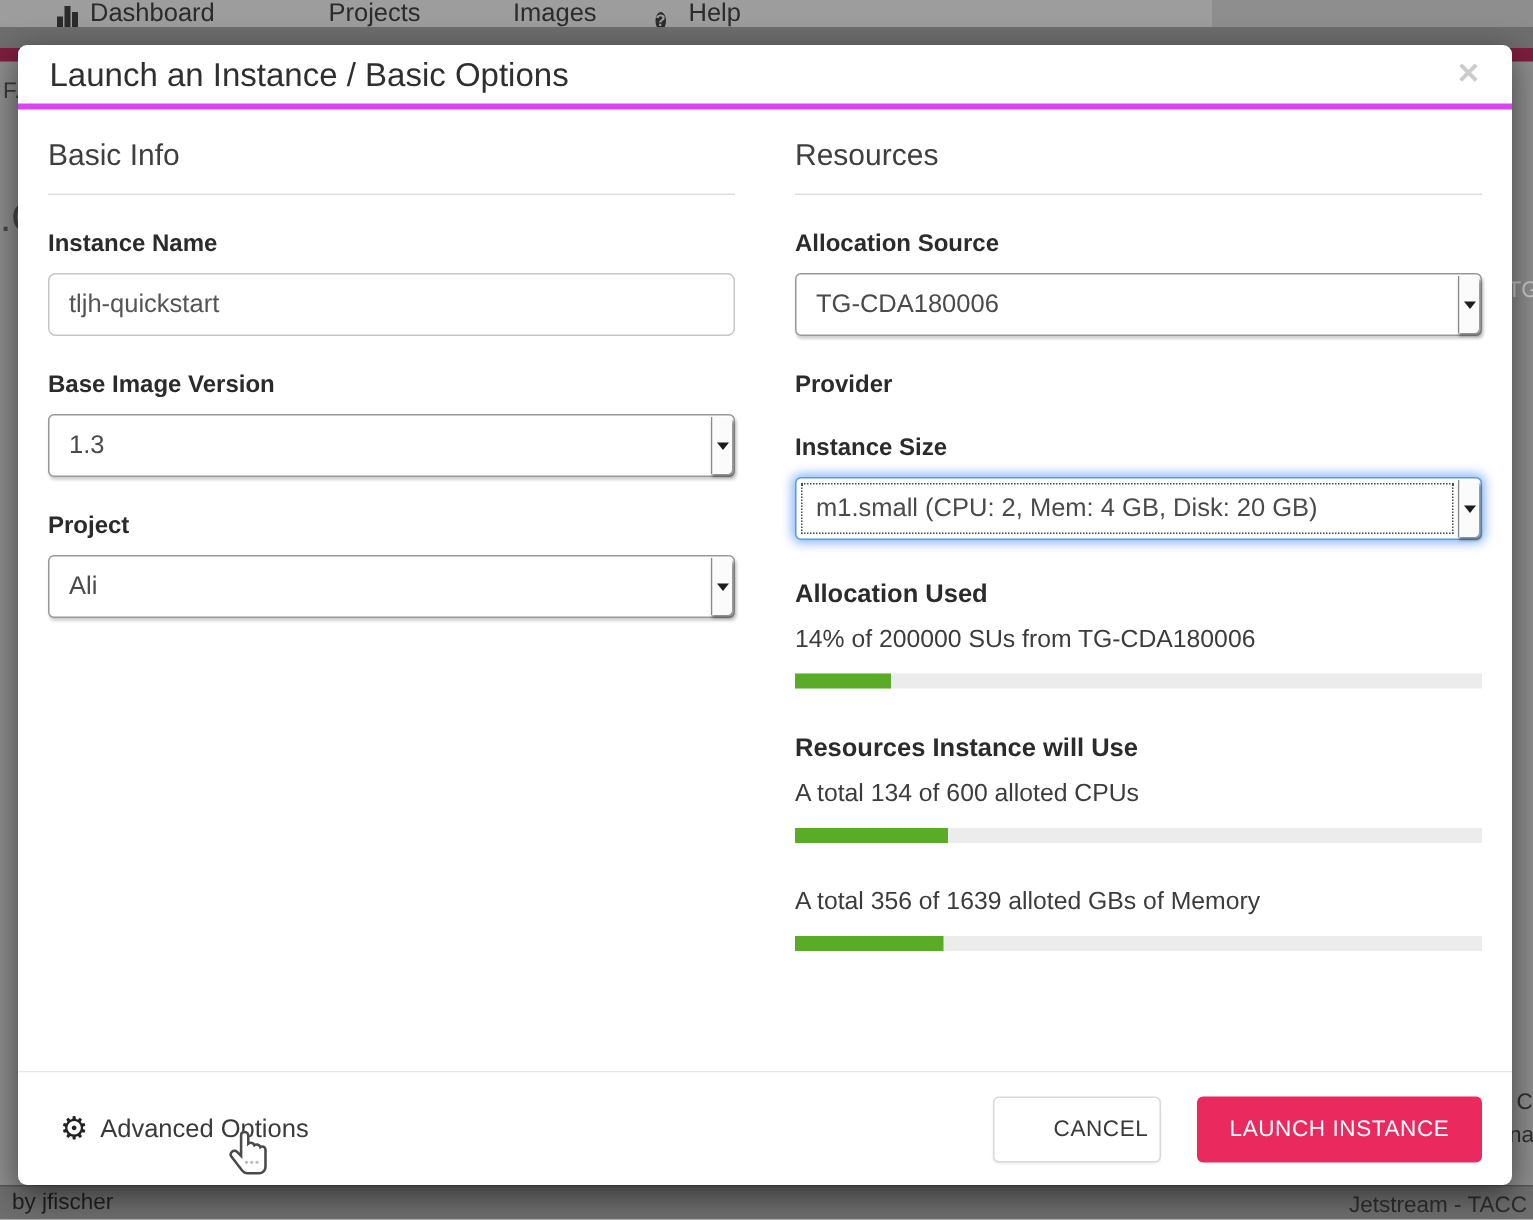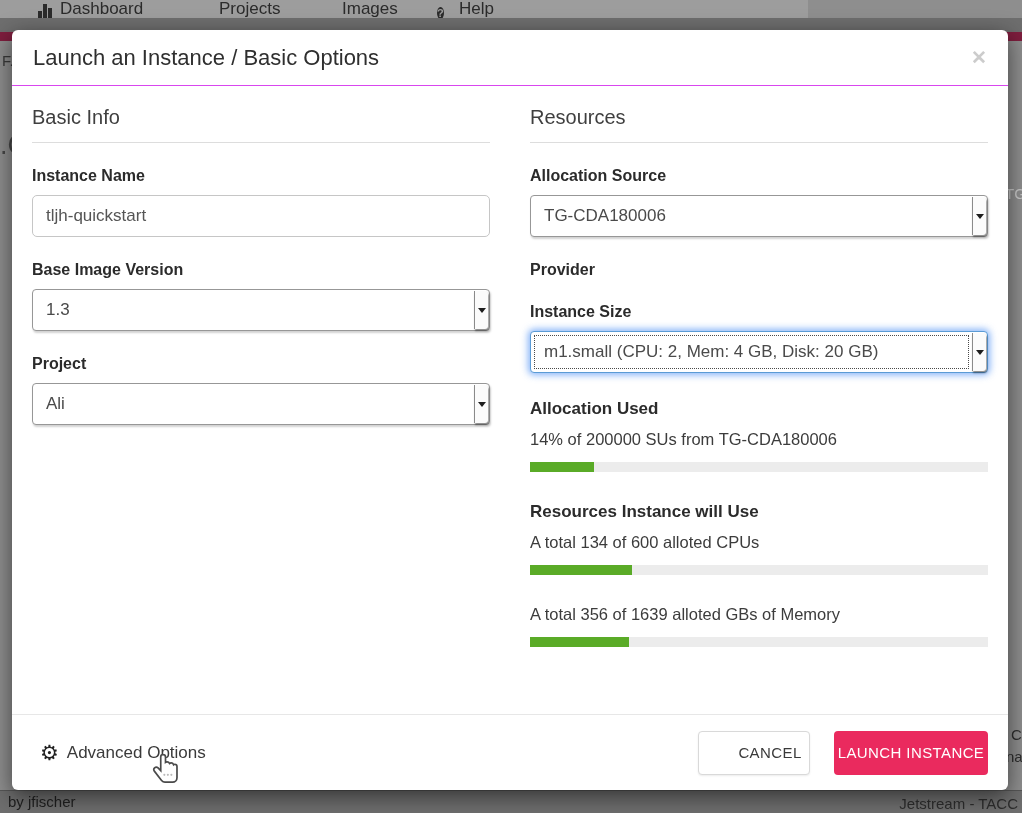--- a/index.html
+++ b/index.html
@@ -20,21 +20,21 @@
   .bg-darkband { position:absolute; left:0; top:18px; width:1022px; height:14px; background:#6e6e6e; }
   .bg-maroon { position:absolute; left:0; top:32px; width:1022px; height:9px; }
   .bg-frag { position:absolute; color:#3a3a3a; font-size:15px; }
   .bg-bottomstrip { position:absolute; left:0; top:790px; width:1022px; height:23px; background:#6e6e6e; border-top:1px solid #565656; }
   .bg-footer-left { position:absolute; left:8px; top:793px; font-size:15px; color:#1f1f1f; }
   .bg-footer-right { position:absolute; right:4px; top:795px; font-size:15px; color:#2d2d2d; }
 
   
   .modal { position:absolute; left:12px; top:30px; width:996px; height:760px; background:#ffffff;
            border-radius:6px; box-shadow:0 6px 22px rgba(0,0,0,0.55); }
-  .modal-header { height:56px; padding:0 21px; display:flex; align-items:center; border-bottom:1px solid #d946ef; }
+  .modal-header { height:43px; padding:0 21px; display:flex; align-items:center; border-bottom:4px solid #d946ef; }
   .modal-title { font-size:22px; color:#2f2f2f; font-weight:400; }
   .modal-close { margin-left:auto; color:#cccccc; font-size:19px; font-weight:bold; cursor:pointer; line-height:1; }
 
   .modal-body { display:flex; gap:40px; padding:12px 20px 0 20px; }
   .col { flex:1; min-width:0; }
   .section-heading { font-size:20px; font-weight:400; color:#3f3f3f; padding:8px 0 13px 0; border-bottom:1px solid #dddddd; }
   .field-label { font-size:16px; font-weight:700; color:#2b2b2b; margin-top:24px; }
   .text-input { margin-top:10px; height:42px; width:100%; border:1px solid #c6c6c6; border-radius:5px;
                 font-size:17px; color:#555; padding:0 13px; font-family:"Liberation Sans", sans-serif; background:#fff; }
   .select { position:relative; margin-top:10px; height:42px; width:100%; border:1px solid #979797; border-radius:4px;
@@ -53,21 +53,21 @@
   .progress .fill { height:100%; }
   .gap-lg { margin-top:30px; }
 
   .modal-footer { position:absolute; left:0; right:0; bottom:0; height:76px; border-top:1px solid #e7e7e7;
                   display:flex; align-items:center; padding:0 20px; border-radius:0 0 6px 6px; }
   .advanced { display:flex; align-items:center; gap:8px; color:#3a3a3a; font-size:17px; cursor:pointer; padding-left:8px; }
   .gear { font-size:21px; color:#222; line-height:1; }
   .btn { height:44px; border-radius:4px; font-size:15px; letter-spacing:0.4px; font-family:"Liberation Sans", sans-serif;
          display:flex; align-items:center; justify-content:center; cursor:pointer; }
   .btn-cancel { width:112px; background:#fff; border:1px solid #d9d9d9; color:#3a3a3a; margin-left:auto; box-shadow:0 1px 2px rgba(0,0,0,0.08);padding-left:32px; }
-  .btn-launch { width:154px; border:none; color:#fff; margin-left:24px; font-weight:400; }
+  .btn-launch { width:190px; border:none; color:#fff; margin-left:24px; font-weight:400; }
 
   .cursor { position:absolute; left:150px; top:752px; width:34px; height:34px; pointer-events:none; }
 </style>
 </head>
 <body>
 
 <div class="bg-layer">
   <div class="bg-nav">
     <div class="bg-nav-item" style="left:38px;">
       <span class="nicon barchart-i">

